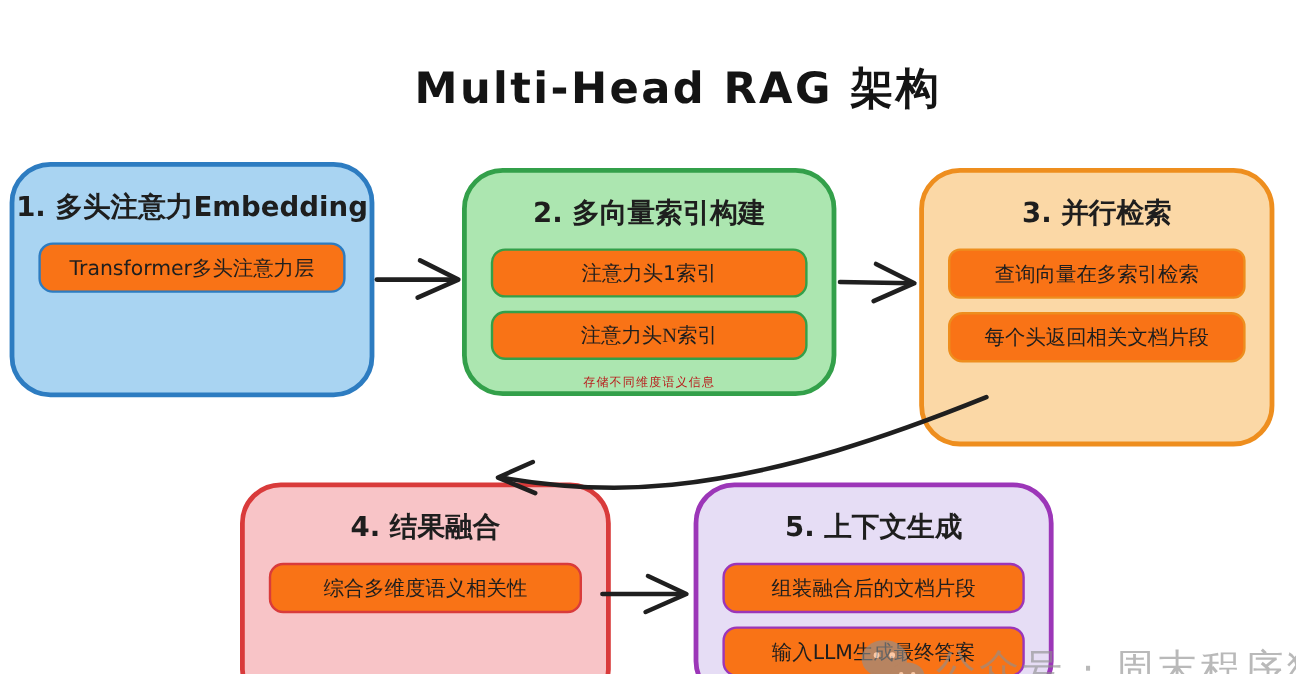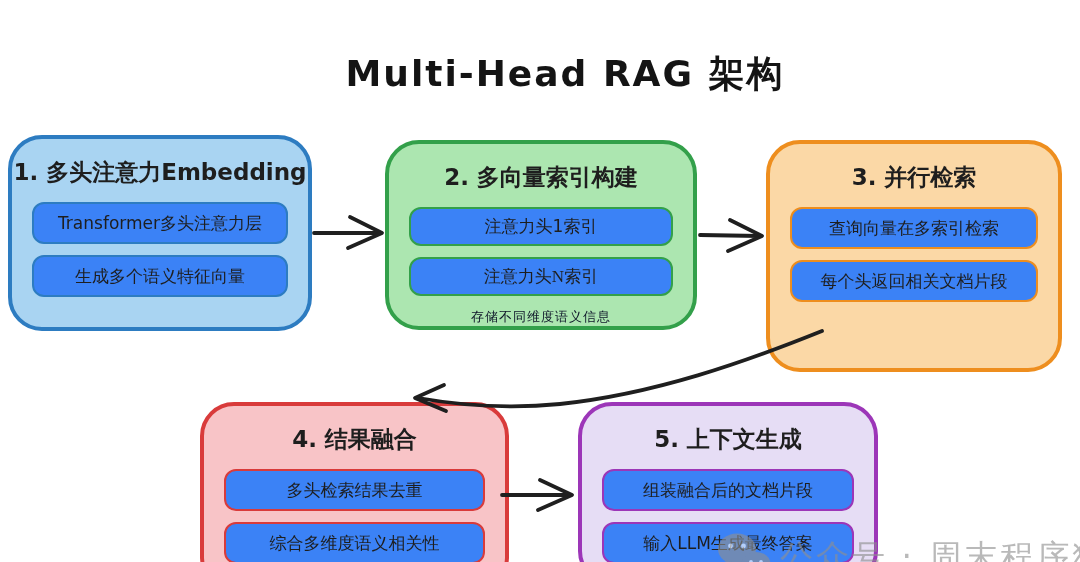--- a/index.html
+++ b/index.html
@@ -40,34 +40,34 @@
   .node-title {
     font-size: 23px;
     font-weight: bold;
     color: #1e1e1e;
     margin: 6px 0 14px 0;
     white-space: nowrap;
   }
   .sub {
     width: 100%;
     height: 42px;
-    background: #3b82f6;
+    background: #f97316;
     border: 2.5px solid #000;
     border-radius: 12px;
     display: flex;
     align-items: center;
     justify-content: center;
     font-size: 17px;
     color: #1e1e1e;
     margin-bottom: 11px;
     white-space: nowrap;
   }
   .node-note {
-    font-size: 13px;
-    color: #0f172a;
+    font-size: 10px;
+    color: #b91c1c;
     margin-top: 1px;
     letter-spacing: 1px;
   }
 
   .arrow-layer {
     position: absolute;
     inset: 0;
     width: 1080px;
     height: 562px;
     pointer-events: none;
@@ -92,39 +92,37 @@
 </head>
 <body>
 
 <div class="canvas">
 
   <div class="diagram-title">Multi-Head RAG 架构</div>
 
   <div class="node" style="left: 8px; top: 95px; width: 304px; height: 196px; background: rgb(169, 212, 242); border-color: rgb(45, 124, 193);">
     <div class="node-title">1. 多头注意力Embedding</div>
     <div class="sub" style="border-color: rgb(45, 124, 193);">Transformer多头注意力层</div>
-    <div class="sub" style="border-color: rgb(45, 124, 193);">生成多个语义特征向量</div>
   </div>
 
   <div class="node" style="left: 385px; top: 100px; width: 312px; height: 190px; background: rgb(172, 230, 176); border-color: rgb(51, 160, 74);">
     <div class="node-title">2. 多向量索引构建</div>
     <div class="sub" style="border-color: rgb(51, 160, 74);">注意力头1索引</div>
     <div class="sub" style="border-color: rgb(51, 160, 74); font-family: Liberation Serif, serif;">注意力头N索引</div>
     <div class="node-note">存储不同维度语义信息</div>
   </div>
 
   <div class="node" style="left: 766px; top: 100px; width: 296px; height: 232px; background: rgb(251, 216, 166); border-color: rgb(238, 142, 30);">
     <div class="node-title">3. 并行检索</div>
-    <div class="sub" style="border-color: rgb(238, 142, 30);">查询向量在多索引检索</div>
+    <div class="sub" style="border-color: rgb(238, 142, 30); border-radius: 10px;">查询向量在多索引检索</div>
     <div class="sub" style="border-color: rgb(238, 142, 30);">每个头返回相关文档片段</div>
   </div>
 
   <div class="node" style="left: 200px; top: 362px; width: 309px; height: 190px; background: rgb(248, 196, 199); border-color: rgb(217, 59, 59);">
     <div class="node-title">4. 结果融合</div>
-    <div class="sub" style="border-color: rgb(217, 59, 59);">多头检索结果去重</div>
     <div class="sub" style="border-color: rgb(217, 59, 59);">综合多维度语义相关性</div>
   </div>
 
   <div class="node" style="left: 578px; top: 362px; width: 300px; height: 183px; background: rgb(230, 221, 245); border-color: rgb(156, 54, 184);">
     <div class="node-title">5. 上下文生成</div>
     <div class="sub" style="border-color: rgb(156, 54, 184);">组装融合后的文档片段</div>
     <div class="sub" style="border-color: rgb(156, 54, 184);">输入LLM生成最终答案</div>
   </div>
 
   <svg class="arrow-layer" viewBox="0 0 1080 562">

